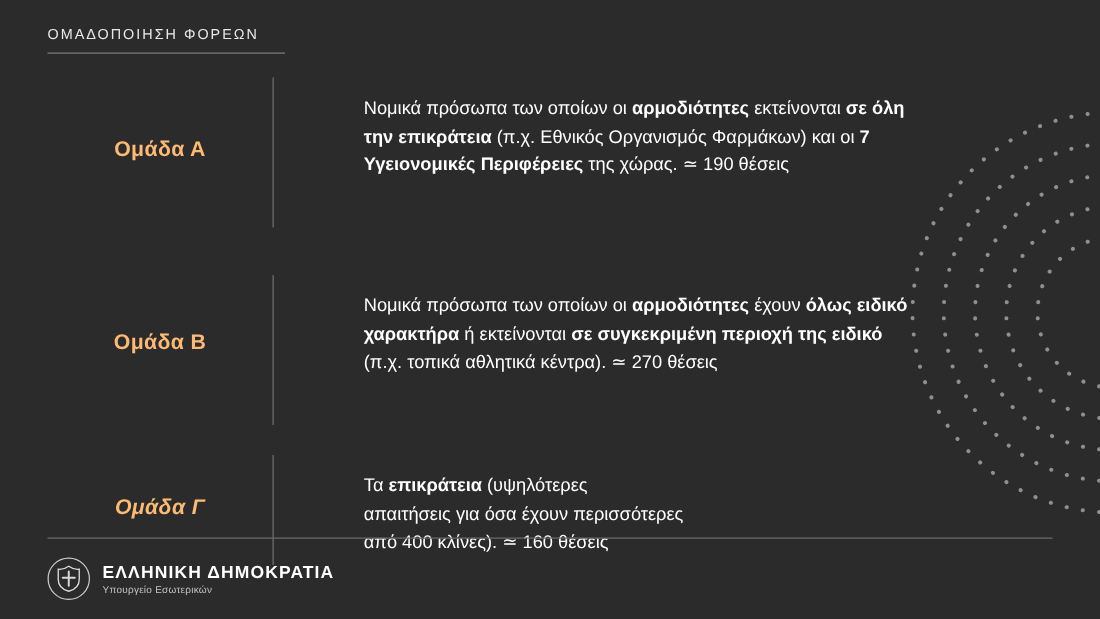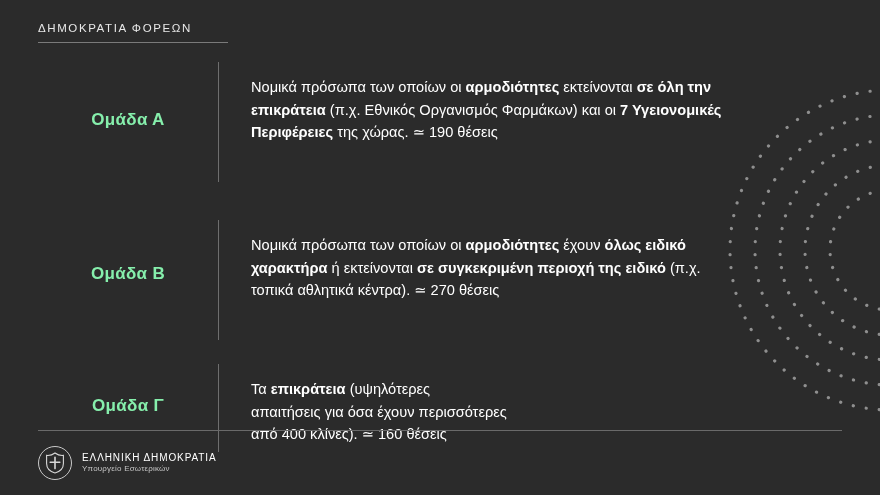--- a/index.html
+++ b/index.html
@@ -56,51 +56,52 @@
   .group {
     display: flex;
     align-items: flex-start;
   }
   .group-label {
     width: 180px;
     flex: 0 0 180px;
     text-align: center;
     font-size: 17px;
     font-weight: 700;
-    color: #86efac;
+    color: #fdba74;
     letter-spacing: .3px;
     padding-top: 2px;
   }
   .group-bar {
     width: 1px;
     background: #6e6e6e;
     flex: 0 0 1px;
     align-self: stretch;
     margin-right: 32px;
   }
   .group-text {
     flex: 1 1 auto;
     font-size: 14.6px;
     line-height: 1.55;
     color: #ffffff;
     padding-right: 10px;
+    margin-left: 40px;
   }
   .group-text b { font-weight: 700; }
 
   
   #group-a { height: 120px; }
   #group-a .group-label { padding-top: 48px; }
   #group-a .group-text { padding-top: 14px; }
 
   #group-b { height: 120px; margin-top: 38px; }
   #group-b .group-label { padding-top: 44px; text-align: center; }
   #group-b .group-text { padding-top: 14px; }
 
   #group-c { height: 88px; margin-top: 24px; }
-  #group-c .group-label { padding-top: 32px; }
+  #group-c .group-label { padding-top: 32px; font-style: italic; }
   #group-c .group-text { padding-top: 14px; }
 
   
   .footer-rule {
     position: absolute;
     left: 38px;
     top: 430px;
     width: 804px;
     height: 1px;
     background: #6a6a6a;
@@ -118,22 +119,22 @@
     border-radius: 50%;
     border: 1px solid #c9c9c9;
     display: flex;
     align-items: center;
     justify-content: center;
     margin-right: 10px;
     flex: 0 0 34px;
   }
   .footer-text { line-height: 1.25; }
   .footer-line1 {
-    font-size: 10px;
-    font-weight: 400;
+    font-size: 14px;
+    font-weight: 700;
     letter-spacing: .9px;
     color: #ffffff;
   }
   .footer-line2 {
     font-size: 8px;
     letter-spacing: .2px;
     color: #c4c4c4;
   }
 </style>
 </head>
@@ -144,21 +145,21 @@
     <g fill="none" stroke="#8f8f8f" stroke-width="3.2" stroke-linecap="round" stroke-dasharray="0.1 13">
       <circle cx="300" cy="200" r="60"></circle>
       <circle cx="300" cy="200" r="85"></circle>
       <circle cx="300" cy="200" r="110"></circle>
       <circle cx="300" cy="200" r="135"></circle>
       <circle cx="300" cy="200" r="160"></circle>
     </g>
   </svg>
 </div>
 
-<div class="slide-header">ΔΗΜΟΚΡΑΤΙΑ ΦΟΡΕΩΝ</div>
+<div class="slide-header">ΟΜΑΔΟΠΟΙΗΣΗ ΦΟΡΕΩΝ</div>
 <div class="header-rule"></div>
 
 <div class="content">
 
   <div class="group" id="group-a">
     <div class="group-label">Ομάδα Α</div>
     <div class="group-bar"></div>
     <div class="group-text">Νομικά πρόσωπα των οποίων οι <b>αρμοδιότητες</b> εκτείνονται <b>σε όλη την επικράτεια</b> (π.χ. Εθνικός Οργανισμός Φαρμάκων) και οι <b>7 Υγειονομικές Περιφέρειες</b> της χώρας. ≃ 190 θέσεις</div>
   </div>
 

